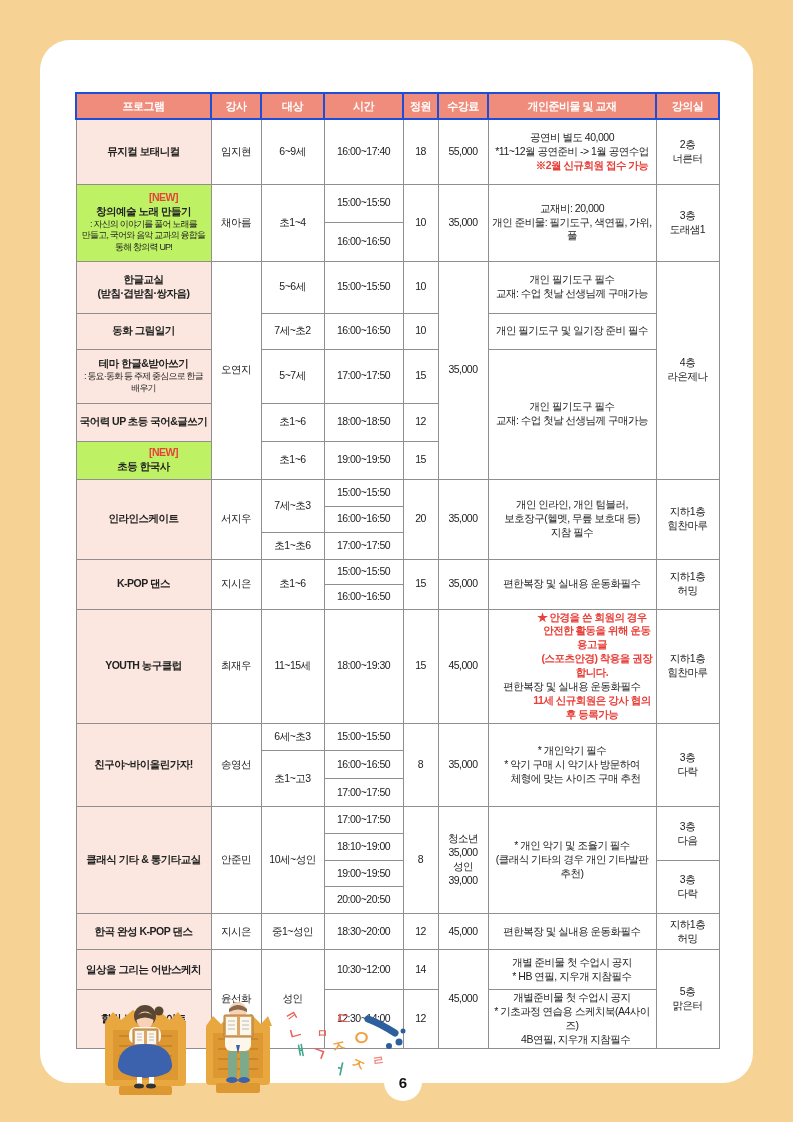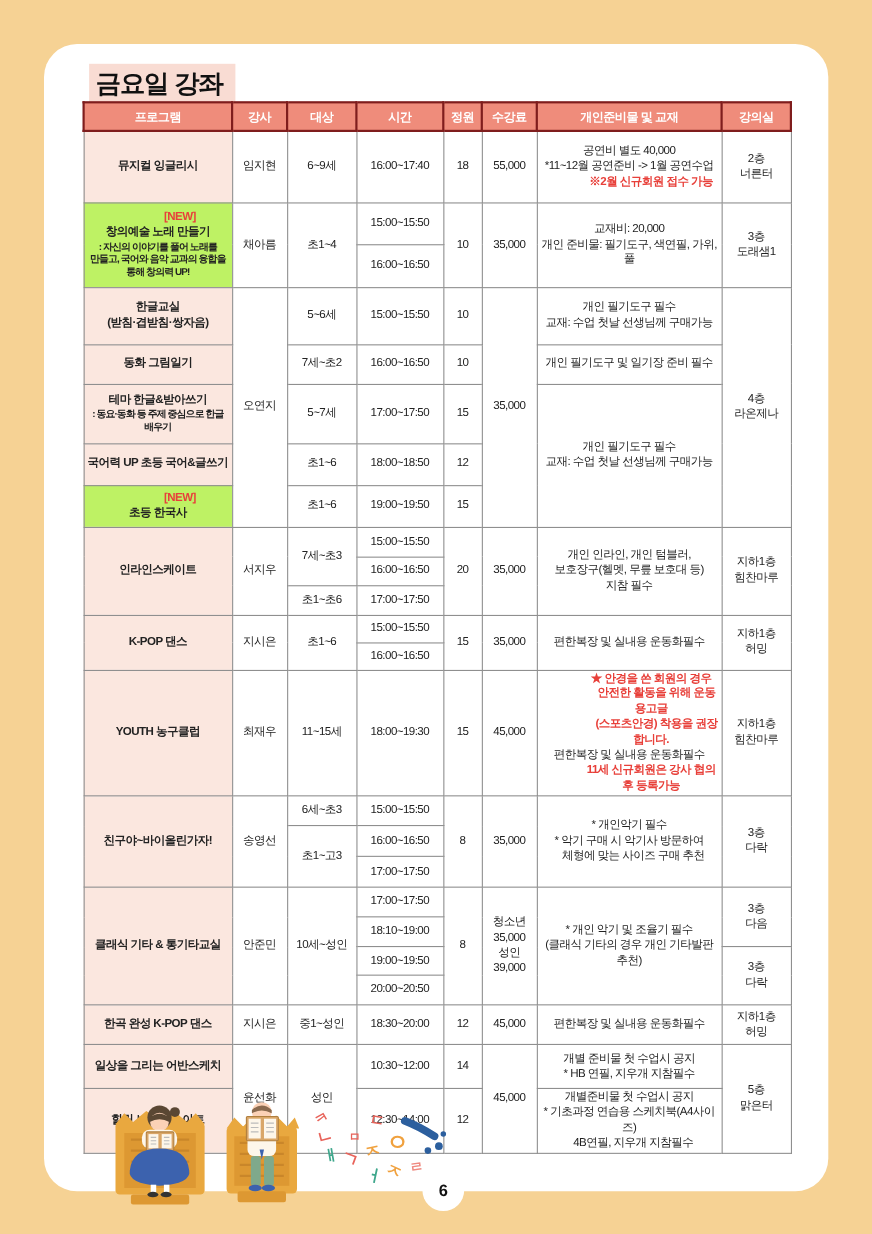--- a/index.html
+++ b/index.html
@@ -3,45 +3,44 @@
 <meta charset="utf-8">
 <style>
   html,body{margin:0;padding:0;}
   #page{position:relative;width:793px;height:1122px;background:#f6d294;overflow:hidden;
         font-family:"Liberation Sans",sans-serif;color:#222;}
   .card{position:absolute;left:40px;top:40px;width:713px;height:1043px;background:#ffffff;border-radius:30px;}
   .title{position:absolute;left:81px;top:58px;display:inline-block;background:#f9dcd3;
          padding:3px 12px 4px 6px;font-size:23px;font-weight:bold;color:#111;letter-spacing:-1px;}
   table.sched{position:absolute;left:75px;top:92px;border-collapse:collapse;table-layout:fixed;}
   table.sched th{background:#ef8c7b;color:#fff;font-size:11px;font-weight:bold;height:24px;
-         border:2px solid #7f1d1d;padding:0 1px;letter-spacing:-0.5px;}
+         border:2px solid #1d4ed8;padding:0 1px;letter-spacing:-0.5px;}
   table.sched td{border:1px solid #8f8f8f;padding:1px 2px;text-align:center;vertical-align:middle;
          font-size:10.5px;color:#222;letter-spacing:-0.5px;}
   td.c-prog{border-color:#f3b3a2;border-right-color:#8f8f8f;background:#fbe7df;
          font-weight:bold;font-size:10px;letter-spacing:-0.8px;}
   td.bg-blue{background:#bef264;}
   td.c-sup{text-align:left;padding:3px 3px 3px 8px;font-size:9.8px;letter-spacing:-0.7px;}
   td.c-room{font-size:10.3px;letter-spacing:-0.6px;}
   td.c-fee,td.c-time{letter-spacing:-0.3px;}
   .ln{line-height:1.33;white-space:pre-wrap;}
   .b{font-weight:bold;}
   .rb{color:#e8403a;font-weight:bold;padding-left:40px;}
-  .bs{font-weight:bold;font-size:9px;letter-spacing:-0.8px;}
+  .bs{font-weight:normal;font-size:9px;letter-spacing:-0.8px;}
   .pagenum{position:absolute;left:384px;top:1063px;width:38px;height:38px;background:#fff;border-radius:50%;
          display:flex;align-items:center;justify-content:center;font-size:15px;font-weight:bold;color:#111;z-index:3;}
   .fig{position:absolute;z-index:2;}
   .confetti-letter{position:absolute;font-weight:bold;z-index:2;font-family:"Liberation Sans",sans-serif;}
 </style>
 </head>
 <body>
 
 <div id="page">
   <div class="card"></div>
 
-  <div class="title">금요일 강좌</div>
 
   <table class="sched">
     <colgroup>
         <col style="width: 135px;">
         <col style="width: 50px;">
         <col style="width: 63px;">
         <col style="width: 79px;">
         <col style="width: 35px;">
         <col style="width: 50px;">
         <col style="width: 168px;">
@@ -55,21 +54,21 @@
           <th>시간</th>
           <th>정원</th>
           <th>수강료</th>
           <th>개인준비물 및 교재</th>
           <th>강의실</th>
         </tr>
       </thead>
     <tbody>
         <tr style="height: 65px;">
           <td class="c-prog">
-            <div class="ln b">뮤지컬 잉글리시</div>
+            <div class="ln b">뮤지컬 보태니컬</div>
           </td>
           <td class="c-inst">
             <div class="ln">임지현</div>
           </td>
           <td class="c-tgt">
             <div class="ln">6~9세</div>
           </td>
           <td class="c-time">
             <div class="ln">16:00~17:40</div>
           </td>

